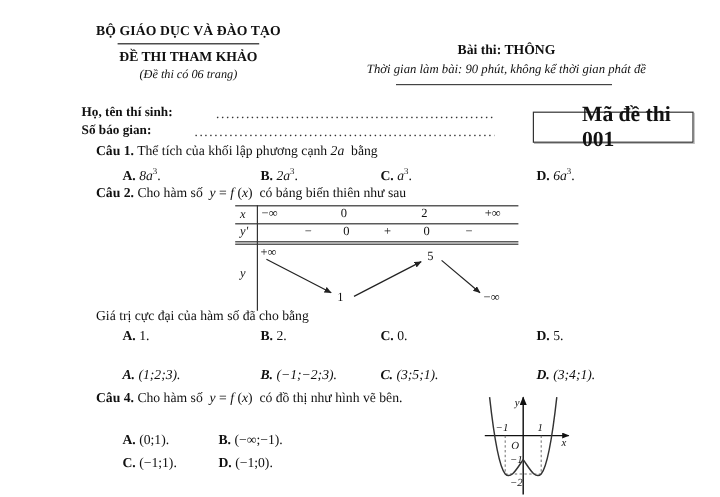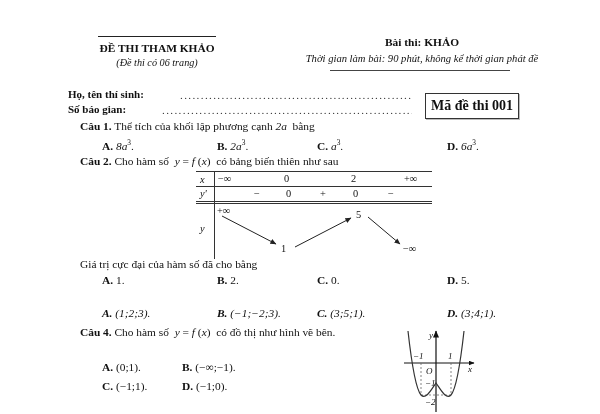--- a/index.html
+++ b/index.html
@@ -83,27 +83,28 @@
     overflow: hidden;
     font-size: 11px;
     letter-spacing: 1.4px;
     color: #333;
     white-space: nowrap;
   }
   .dots-1 { left: 180px; top: 89px; width: 232px; }
   .dots-2 { left: 162px; top: 104px; width: 250px; }
 
   .code-box {
-    left: 425px; top: 93px;
+    left: 444px; top: 93px;
     width: 92px; height: 24px;
     border: 1.3px solid #333;
     box-shadow: 1px 1px 0 #bbb;
     display: flex; align-items: center; justify-content: center;
     font-weight: bold;
-    font-size: 14px;
+    font-size: 18px;
+    padding-left: 40px;
   }
 
   
   .q-line {
     left: 68px;
     font-size: 11.4px;
     white-space: nowrap;
     margin-left: 12px;
   }
   .q-num { font-weight: bold; }
@@ -152,25 +153,26 @@
 
   
   .fig { left: 402px; top: 328px; width: 196px; height: 86px; }
   .fig svg { position: absolute; left: 0; top: 0; }
 </style>
 </head>
 <body>
 
 <div class="page">
 
+  <div class="abs hdr-left-title">BỘ GIÁO DỤC VÀ ĐÀO TẠO</div>
   <div class="abs hdr-left-rule"></div>
   <div class="abs hdr-left-sub">ĐỀ THI THAM KHẢO</div>
   <div class="abs hdr-left-paren">(Đề thi có 06 trang)</div>
 
-  <div class="abs hdr-right-sub">Bài thi: KHẢO</div>
+  <div class="abs hdr-right-sub">Bài thi: THÔNG</div>
   <div class="abs hdr-right-time">Thời gian làm bài: 90 phút, không kể thời gian phát đề</div>
   <div class="abs hdr-right-rule"></div>
 
   <div class="abs id-label id-l1">Họ, tên thí sinh:</div>
   <div class="abs dots dots-1">................................................................................</div>
   <div class="abs id-label id-l2">Số báo gian:</div>
   <div class="abs dots dots-2">................................................................................</div>
 
   <div class="abs code-box">Mã đề thi 001</div>
 

